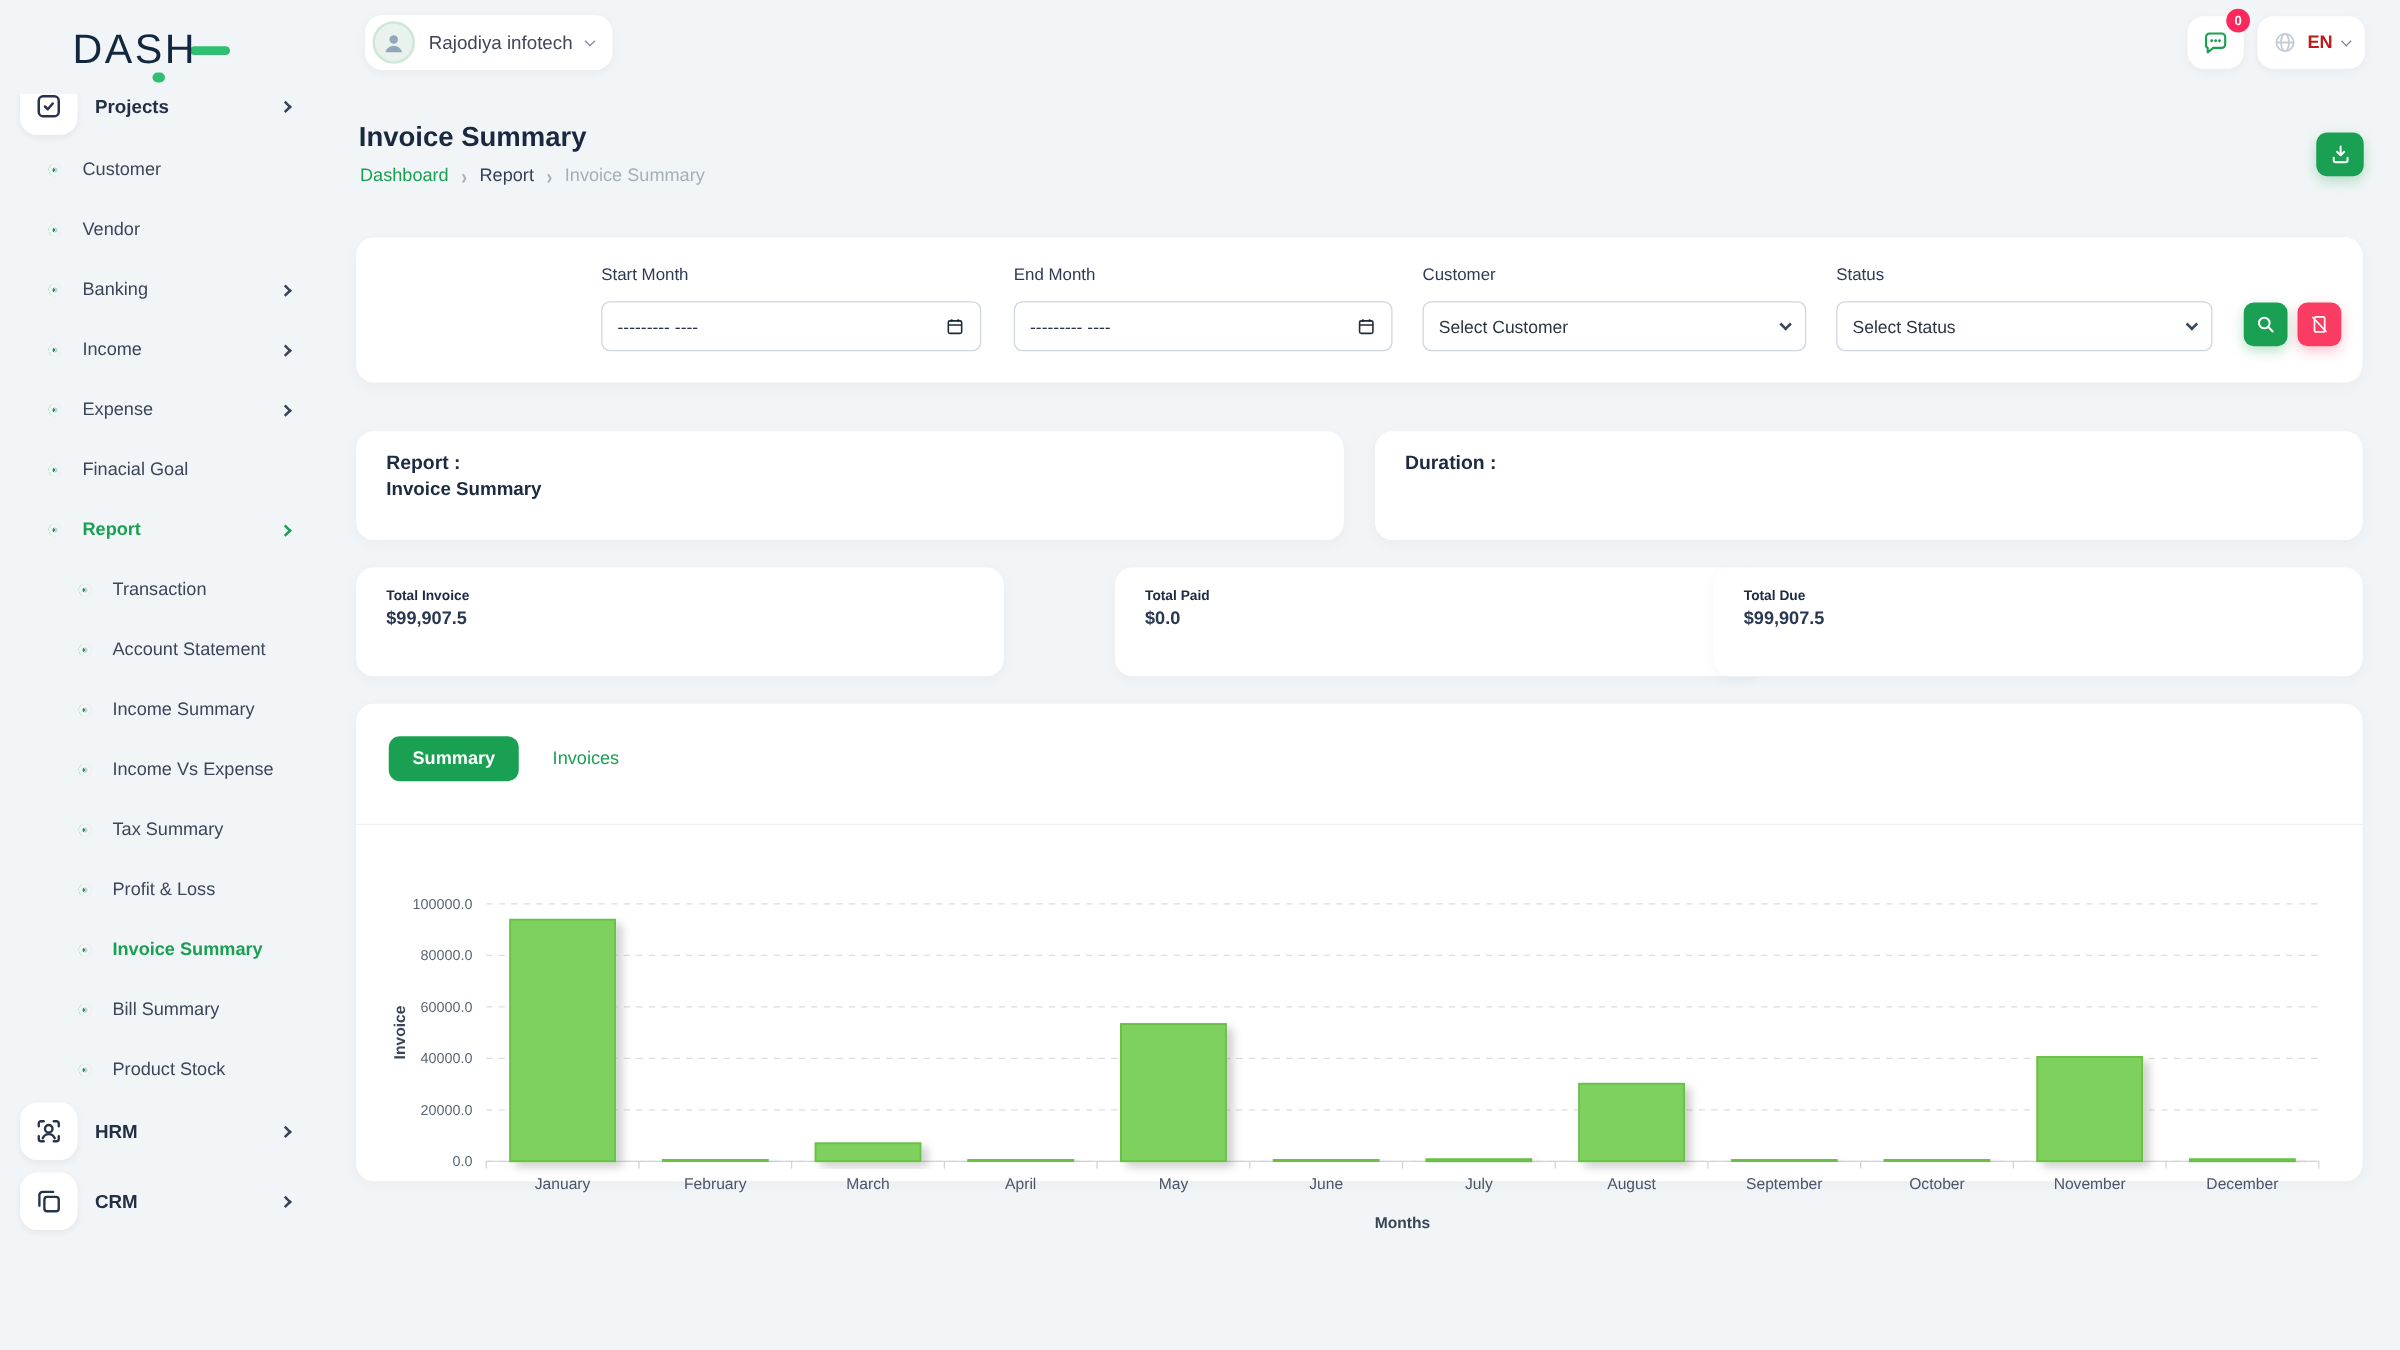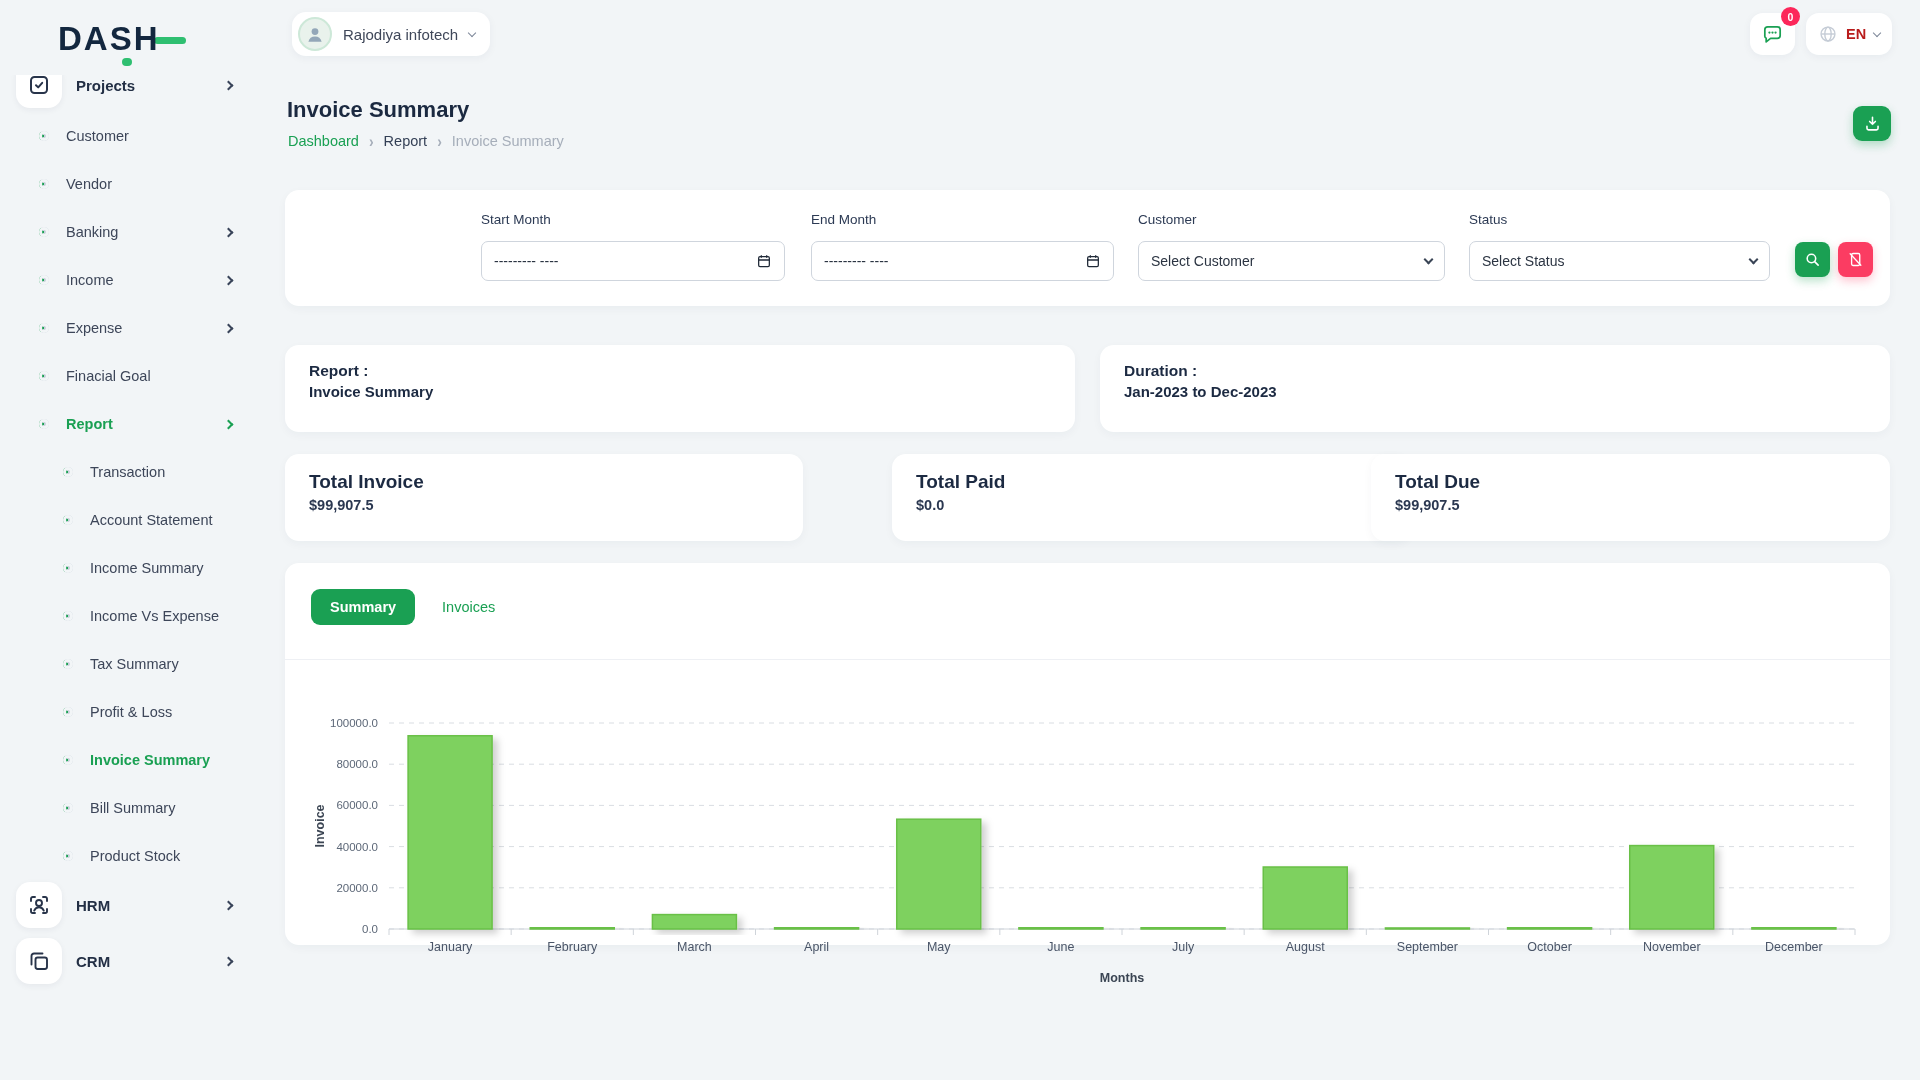--- a/index.html
+++ b/index.html
@@ -3,21 +3,21 @@
 <meta charset="utf-8">
 <style>
   * { margin:0; padding:0; box-sizing:border-box; }
   html,body { width:1920px; height:1080px; }
   body { font-family:"Liberation Sans", sans-serif; }
   .screen { position:relative; width:1920px; height:1080px; background:#f2f5f7; overflow:hidden; }
 
   
   .sidebar { position:absolute; left:0; top:0; width:258px; height:1080px; }
   .logo { position:absolute; left:58px; top:22px; display:flex; align-items:center; height:34px; }
-  .logo-text { font-size:33px; font-weight:700; letter-spacing:2px; color:#13273f; position:relative; }
+  .logo-text { font-size:33px; font-weight:400; letter-spacing:2px; color:#13273f; position:relative; }
   .logo-dot { position:absolute; left:64px; top:36px; width:10px; height:8px; border-radius:4px; background:#2fbf71; }
   .logo-bar { width:32px; height:7px; border-radius:4px; background:#2fbf71; margin-left:-6px; margin-top:2px; }
   .nav { position:absolute; left:0; top:75px; bottom:0; width:100%; overflow:hidden; }
   .nav-row { display:flex; align-items:center; height:48px; cursor:pointer; }
   .nav-row.lvl0 { padding:0 26px 0 16px; gap:14px; }
   .nav-row.lvl0 .nav-label { font-size:15px; font-weight:700; color:#232f45; flex:1; }
   .icon-box { width:46px; height:46px; background:#ffffff; border-radius:14px; display:flex; align-items:center; justify-content:center; box-shadow:0 2px 6px rgba(30,40,70,.06); flex-shrink:0; }
   .icon-box svg { width:24px; height:24px; }
   .nav-row.cut { margin-top:-14px; }
   .nav-row.pill { margin:4px 14px 0 14px; height:52px; background:#1aa053; border-radius:14px; padding:0 20px 0 8px; gap:13px; box-shadow:0 8px 16px rgba(26,160,83,.28); }
@@ -73,21 +73,21 @@
   .btn-pink { background:#fb3c62; box-shadow:0 4px 10px rgba(251,60,98,.3); }
 
   .info-card { top:345px; height:87px; padding:17px 24px; }
   .info-label { font-size:15.5px; font-weight:700; color:#1c2a42; }
   .info-value { font-size:15px; font-weight:700; color:#1c2a42; margin-top:3px; }
   .report-card { left:285px; width:790px; }
   .duration-card { left:1100px; width:790px; }
 
   .total-card { top:454px; height:87px; padding:17px 24px; }
   .tc1 { left:285px; width:518px; } .tc2 { left:868px; width:518px;margin-left:24px; } .tc3 { left:1371px; width:519px; }
-  .total-label { font-size:19px; font-weight:700; color:#1c2a42; }
+  .total-label { font-size:11px; font-weight:700; color:#1c2a42; }
   .total-value { font-size:14.5px; font-weight:600; color:#2a3750; margin-top:4px; }
 
   
   .chart-card { left:285px; top:563px; width:1605px; height:382px; }
   .tabs { position:absolute; left:26px; top:26px; display:flex; align-items:center; gap:27px; }
   .tab-active { background:#1aa053; color:#fff; padding:10px 19px; border-radius:9px; font-size:14.5px; font-weight:600; cursor:pointer; }
   .tab-link { color:#1aa053; font-size:14.5px; font-weight:500; cursor:pointer; }
   .tab-divider { position:absolute; left:0; right:0; top:96px; height:1px; background:#eef0f4; }
   .chart-wrap { position:absolute; left:25px; top:135px; width:1560px; height:312px; }
   .grid { stroke:#d9dde2; stroke-width:1; }
@@ -303,21 +303,20 @@
         </svg>
     </button>
   </section>
 
   <section class="card info-card report-card">
     <div class="info-label">Report :</div>
     <div class="info-value">Invoice Summary</div>
   </section>
   <section class="card info-card duration-card">
     <div class="info-label">Duration :</div>
-    <div class="info-value">Jan-2023 to Dec-2023</div>
   </section>
 
   <section class="card total-card tc1">
     <div class="total-label">Total Invoice</div>
     <div class="total-value">$99,907.5</div>
   </section>
   <section class="card total-card tc2">
     <div class="total-label">Total Paid</div>
     <div class="total-value">$0.0</div>
   </section>

